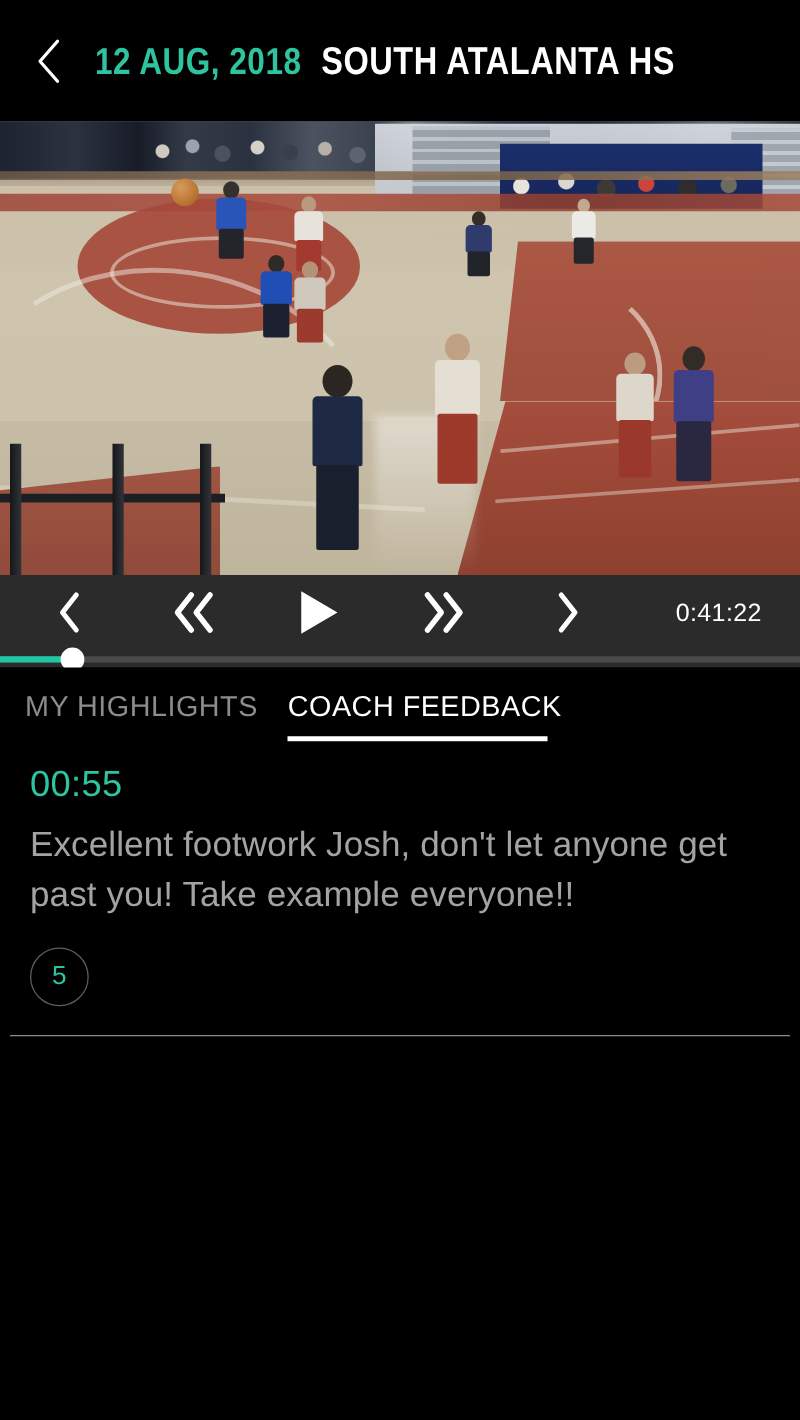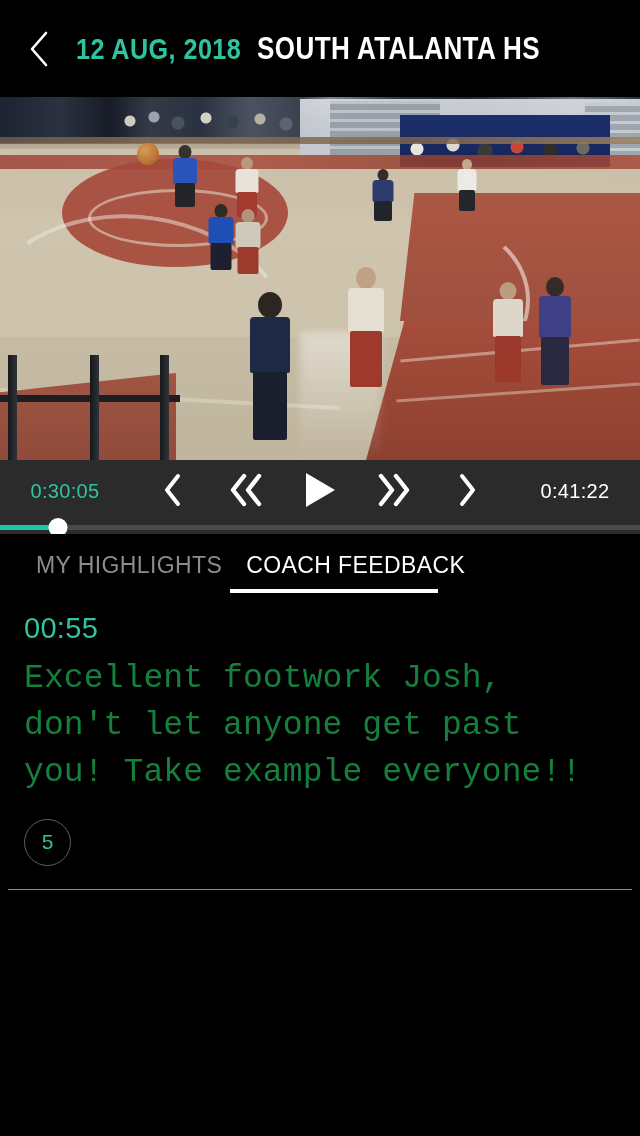--- a/index.html
+++ b/index.html
@@ -233,41 +233,41 @@
   
   .tabs {
     position:absolute; top:534px; left:0; width:640px; height:62px;
     background:#000; display:flex; align-items:center;
   }
   .tab {
     background:transparent; border:none; cursor:pointer;
     font-size:23px; letter-spacing:.4px; padding:0;
     font-family:"Liberation Sans", sans-serif;
   }
-  .tab-0 { color:#8c8c8c; margin-left:36px; }
+  .tab-0 { color:#8c8c8c; margin-left:20px; }
   .tab-1 { color:#ffffff; margin-left:24px; position:relative; }
   .tab-2 { color:#8c8c8c; margin-left:24px; }
   .tab-underline {
     position:absolute; top:589px; left:230px; width:208px; height:4px;
     background:#ffffff;
   }
 
   
   .feed {
     position:absolute; top:600px; left:0; width:640px; height:536px;
     overflow:hidden; background:#000;
   }
   .fb-item { position:relative; padding:0 24px; }
   .fb-time {
     color:#2ec4a0; font-size:29px; font-weight:400;
     padding-top:12px; letter-spacing:.3px;
   }
   .fb-text {
-    color:#15803d; font-size:33px; font-weight:300;
-    line-height:1.42; margin-top:11px; letter-spacing:.1px;font-family:Liberation Mono, monospace;
+    color:#a3a3a3; font-size:28px; font-weight:300;
+    line-height:1.42; margin-top:11px; letter-spacing:.1px;
   }
   .fb-tag {
     color:#e9e9e9; font-size:25px; font-weight:300;
     margin-top:14px; letter-spacing:.1px;
   }
   .fb-badge {
     width:47px; height:47px; border-radius:50%;
     border:1px solid #5e5e5e; margin-top:22px;
     display:flex; align-items:center; justify-content:center;
     color:#2ec4a0; font-size:21px; font-weight:400; cursor:pointer;
@@ -370,21 +370,20 @@
       <span class="legs" style="top:31px;width:16px;height:21px;background:#24262b;"></span>
     </div>
 
     <div class="rail-bar"></div>
     <div class="rail-post" style="left:8px;"></div>
     <div class="rail-post" style="left:90px;"></div>
     <div class="rail-post" style="left:160px;"></div>
   </div>
 
   <div class="controls">
-    <span class="time-cur">0:30:05</span>
     <div class="ctrl-group">
       <button class="ctrl-btn">
         <span>
           <svg width="22" height="34" viewBox="0 0 22 34" fill="none">
             <path d="M16 3 L5 17 L16 31" stroke="#fff" stroke-width="4" stroke-linecap="round" stroke-linejoin="round"></path>
           </svg>
         </span>
       </button>
       <button class="ctrl-btn">
         <span>

